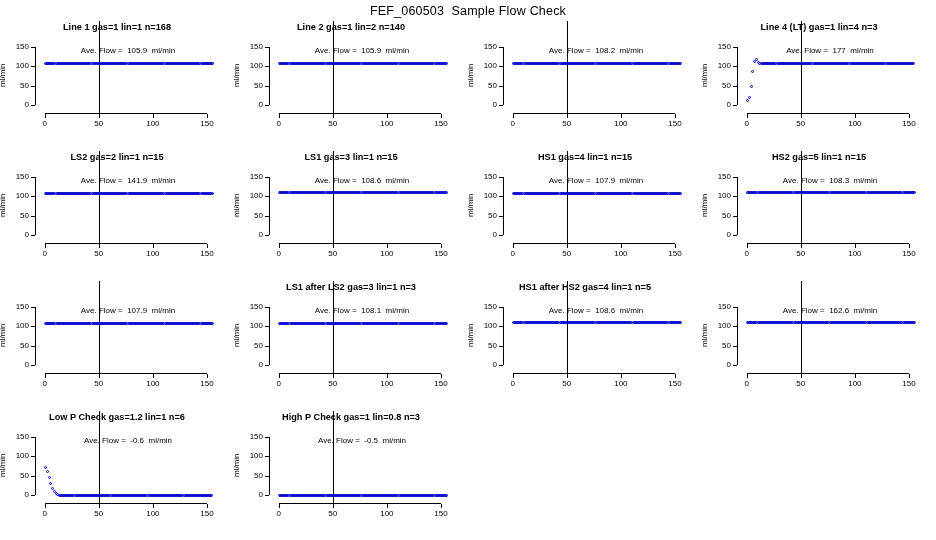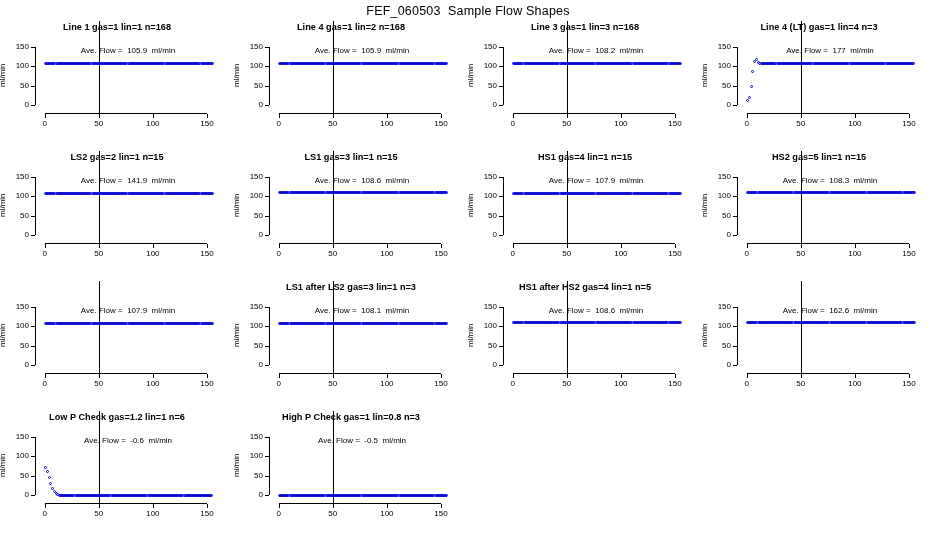--- a/index.html
+++ b/index.html
@@ -130,21 +130,21 @@
     border: 1px solid #0000d0;
     border-radius: 50%;
     box-sizing: border-box;
     background: transparent;
   }
 </style>
 </head>
 <body>
 
 <div id="root">
-  <div id="main-title">FEF_060503  Sample Flow Shapes</div>
+  <div id="main-title">FEF_060503  Sample Flow Check</div>
   <div class="grid" id="panel-grid">
       <div class="panel" style="left: 0px; top: 0px;">
         <div class="panel-title">Line 1 gas=1 lin=1 n=168</div>
         <div class="ylabel">ml/min</div>
         <div class="plotwrap">
           <div class="yaxis-line" style="left: -1px; top: 9.74359px; height: 58.4615px;"></div>
           <div class="tick-h" style="left: -5px; top: 68.2051px;"></div>
           <div class="ytick-label" style="left: -33px; top: 63.2051px; width: 26px;">0</div>
           <div class="tick-h" style="left: -5px; top: 48.7179px;"></div>
           <div class="ytick-label" style="left: -33px; top: 43.7179px; width: 26px;">50</div>
@@ -324,21 +324,21 @@
             <div class="pt" style="left: 169.674px; top: 25.4313px;"></div>
             <div class="pt" style="left: 170.702px; top: 25.4313px;"></div>
             <div class="pt" style="left: 171.731px; top: 25.4313px;"></div>
             <div class="pt" style="left: 172.759px; top: 25.4313px;"></div>
             <div class="pt" style="left: 173.787px; top: 25.4313px;"></div>
             <div class="pt" style="left: 174.815px; top: 25.4313px;"></div>
           </div>
         </div>
       </div>
       <div class="panel" style="left: 234px; top: 0px;">
-        <div class="panel-title">Line 4 gas=1 lin=2 n=168</div>
+        <div class="panel-title">Line 2 gas=1 lin=2 n=140</div>
         <div class="ylabel">ml/min</div>
         <div class="plotwrap">
           <div class="yaxis-line" style="left: -1px; top: 9.74359px; height: 58.4615px;"></div>
           <div class="tick-h" style="left: -5px; top: 68.2051px;"></div>
           <div class="ytick-label" style="left: -33px; top: 63.2051px; width: 26px;">0</div>
           <div class="tick-h" style="left: -5px; top: 48.7179px;"></div>
           <div class="ytick-label" style="left: -33px; top: 43.7179px; width: 26px;">50</div>
           <div class="tick-h" style="left: -5px; top: 29.2308px;"></div>
           <div class="ytick-label" style="left: -33px; top: 24.2308px; width: 26px;">100</div>
           <div class="tick-h" style="left: -5px; top: 9.74359px;"></div>
@@ -515,21 +515,20 @@
             <div class="pt" style="left: 169.674px; top: 25.4313px;"></div>
             <div class="pt" style="left: 170.702px; top: 25.4313px;"></div>
             <div class="pt" style="left: 171.731px; top: 25.4313px;"></div>
             <div class="pt" style="left: 172.759px; top: 25.4313px;"></div>
             <div class="pt" style="left: 173.787px; top: 25.4313px;"></div>
             <div class="pt" style="left: 174.815px; top: 25.4313px;"></div>
           </div>
         </div>
       </div>
       <div class="panel" style="left: 468px; top: 0px;">
-        <div class="panel-title">Line 3 gas=1 lin=3 n=168</div>
         <div class="ylabel">ml/min</div>
         <div class="plotwrap">
           <div class="yaxis-line" style="left: -1px; top: 9.74359px; height: 58.4615px;"></div>
           <div class="tick-h" style="left: -5px; top: 68.2051px;"></div>
           <div class="ytick-label" style="left: -33px; top: 63.2051px; width: 26px;">0</div>
           <div class="tick-h" style="left: -5px; top: 48.7179px;"></div>
           <div class="ytick-label" style="left: -33px; top: 43.7179px; width: 26px;">50</div>
           <div class="tick-h" style="left: -5px; top: 29.2308px;"></div>
           <div class="ytick-label" style="left: -33px; top: 24.2308px; width: 26px;">100</div>
           <div class="tick-h" style="left: -5px; top: 9.74359px;"></div>

